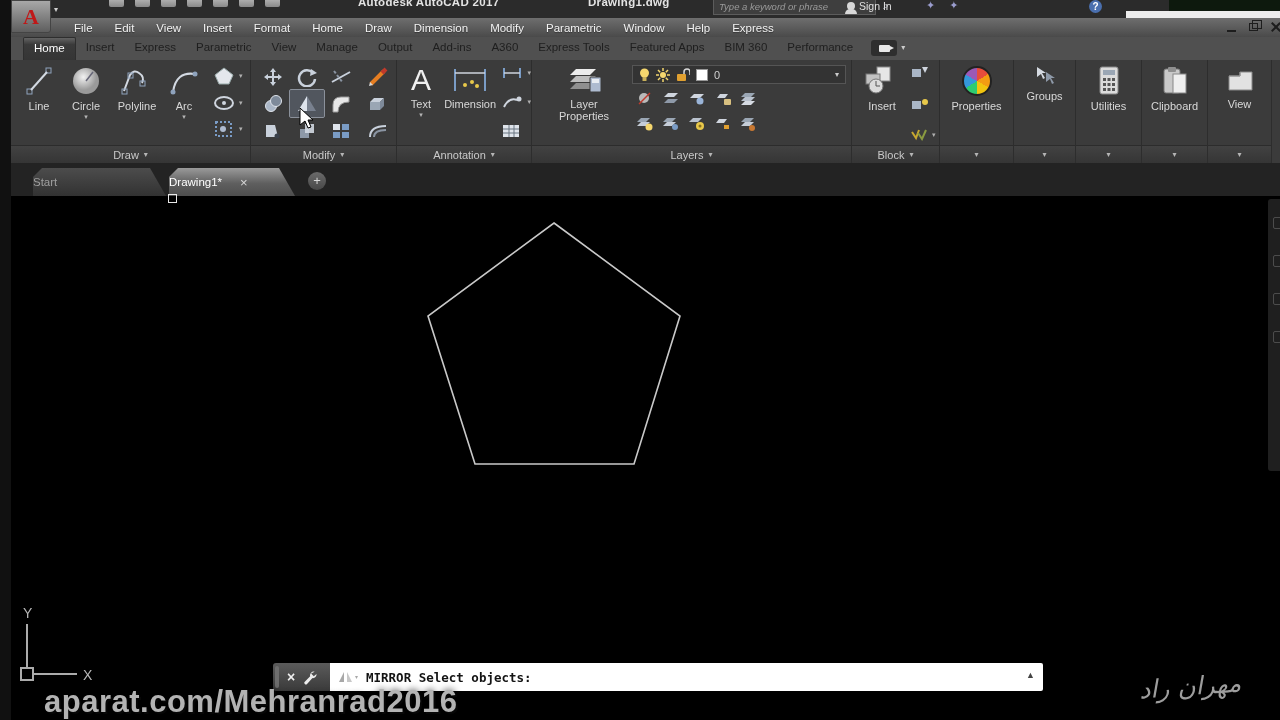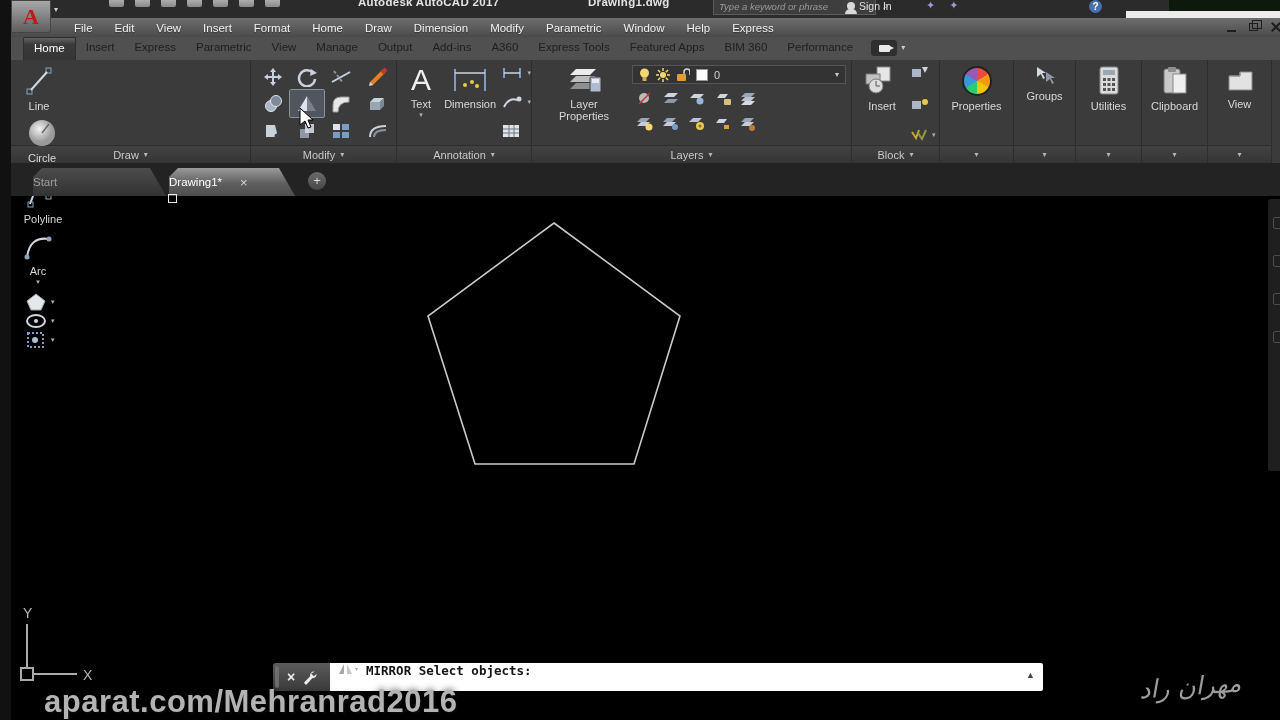--- a/index.html
+++ b/index.html
@@ -93,21 +93,21 @@
                  display:flex; align-items:center; justify-content:center; gap:5px; }
   .panel-label .caret { font-size:8px; color:#b5b5b5; }
 
   .bigbtn { display:flex; flex-direction:column; align-items:center;
             padding-top:5px; color:#d8d8d8; font-size:11px; cursor:default; }
   .bigbtn .lbl { margin-top:3px; }
   .bigbtn .caret { font-size:7px; color:#b5b5b5; margin-top:1px; }
   .icon-cell { display:flex; align-items:center; justify-content:center; }
 
   
-  #panel-draw .panel-body { display:flex; padding-left:6px;flex-direction:column; }
+  #panel-draw .panel-body { display:flex; padding-left:6px; }
   .draw-minis { display:flex; flex-direction:column; justify-content:space-between;
                 padding:6px 0 6px 8px; }
   .mini-row { display:flex; align-items:center; gap:4px; }
   .mini-caret { font-size:7px; color:#b0b0b0; }
 
   
   .mod-grid { display:grid; grid-template-columns:34px 34px 34px 40px;
               grid-auto-rows:27px; padding:3px 0 0 5px; }
   .mod-cell { display:flex; align-items:center; justify-content:center; position:relative; }
   .mod-cell.hl { background:#51565e; outline:1px solid #8b919b; border-radius:1px; }
@@ -173,21 +173,21 @@
   #cmdbar { position:absolute; left:262px; top:663px; width:770px; height:28px;
             z-index:15; display:flex; border-radius:3px;
             box-shadow:0 0 6px rgba(0,0,0,.6); }
   .cmd-left { width:57px; background:linear-gradient(#5b5b5b,#3a3a3a);
               border-radius:3px 0 0 3px; display:flex; align-items:center;
               gap:8px; padding-left:10px; position:relative; }
   .cmd-left:before { content:""; position:absolute; left:2px; top:3px; bottom:3px;
                      width:4px; background:#6e6e6e; border-radius:2px; }
   .cmd-close { color:#f0f0f0; font-size:14px; font-weight:bold; margin-left:4px; }
   .cmd-field { flex:1; background:#ffffff; border-radius:0 2px 2px 0;
-               display:flex; align-items:flex-start; padding-left:8px; position:relative; }
+               display:flex; align-items:center; padding-left:8px; position:relative; }
   .cmd-text { font-family:"DejaVu Sans Mono", monospace; font-size:12.5px;
               font-weight:bold; color:#141414; margin-left:8px; }
   .cmd-up { position:absolute; right:8px; top:7px; color:#444; font-size:9px; }
 
   
   #statusbar { position:absolute; left:0; top:692px; width:1280px; height:28px;
                background:#313131; z-index:10; }
   #model-label { position:absolute; left:33px; top:4px; color:#dcdcdc; font-size:10.5px; }
   #status-strip { position:absolute; left:0; top:20px; width:1280px; height:8px;
                   background:#4d4d4d; display:flex; gap:14px; padding-left:120px; }

